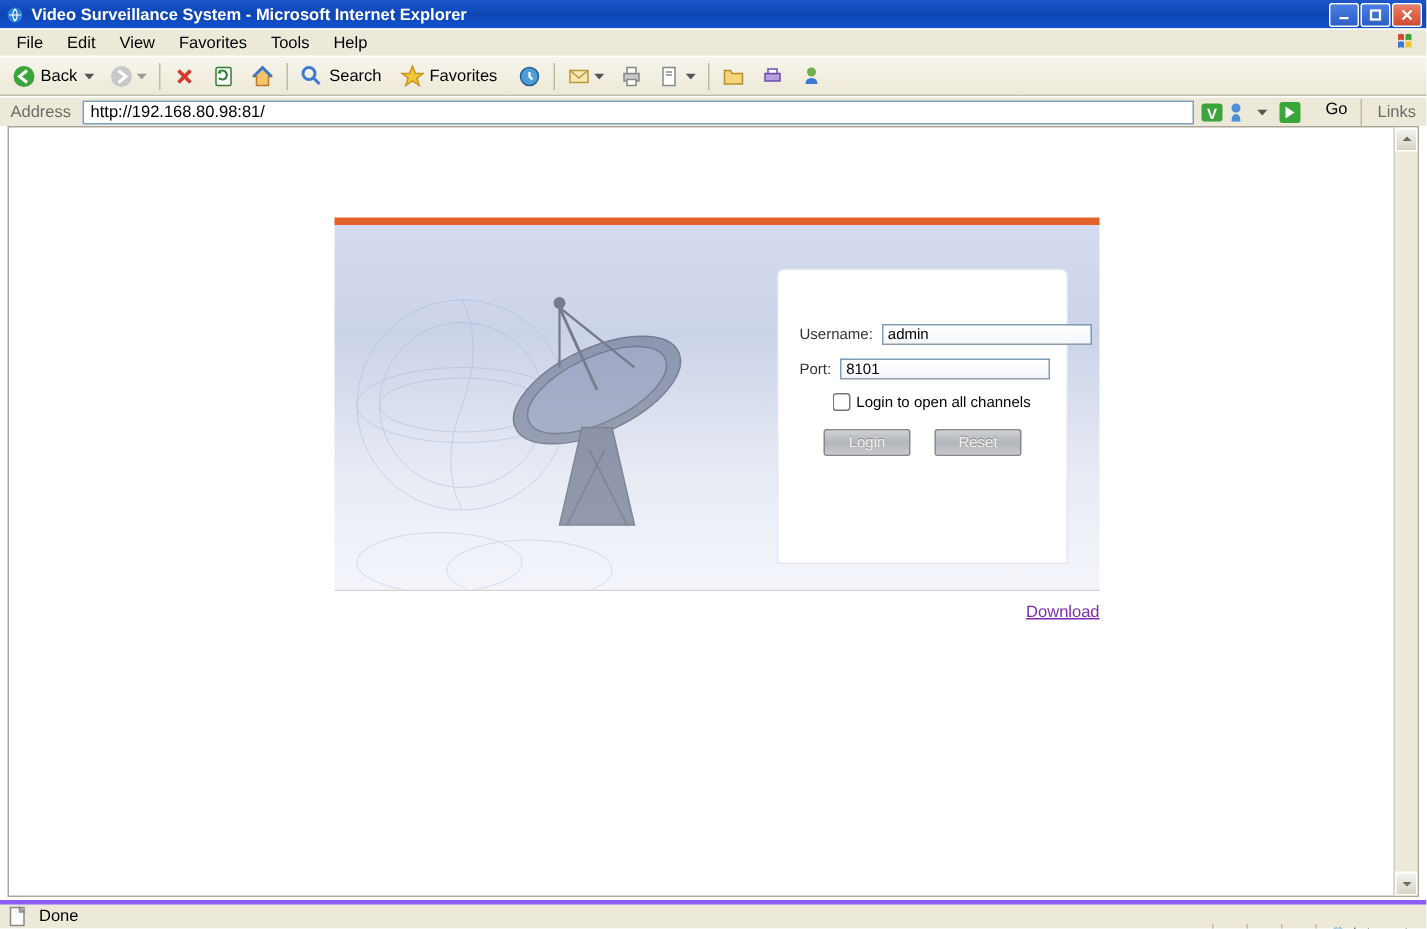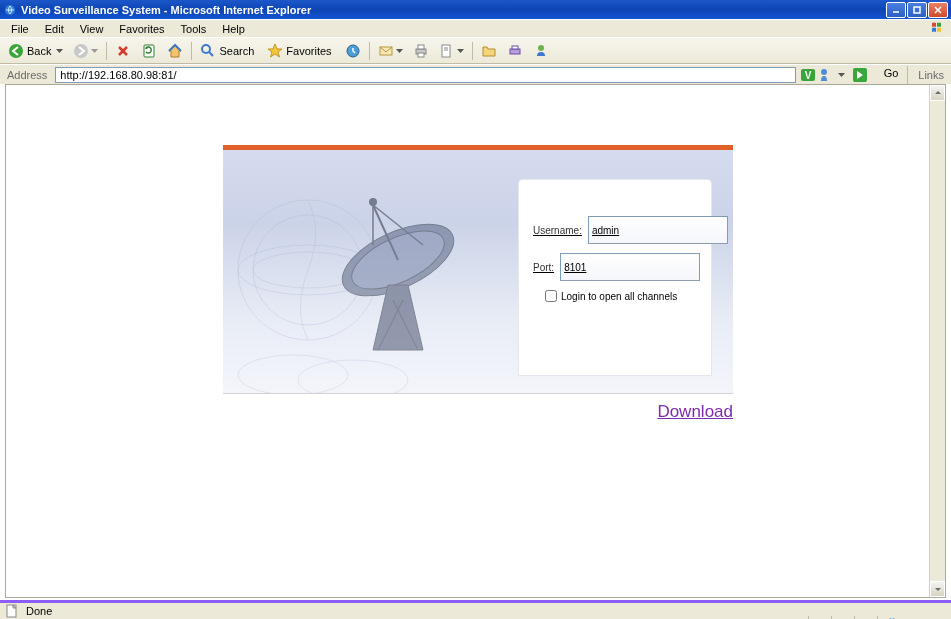--- a/index.html
+++ b/index.html
@@ -151,52 +151,52 @@
 }
 .loginwrap .formpanel {
   position: absolute;
   right: 22px; top: 30px;
   width: 192px; height: 195px;
   background: #fff;
   border-radius: 4px 4px 0 0;
   box-shadow: 0 0 0 1px #e4e7f0;
   padding: 36px 14px 10px;
 }
-.formrow { display: flex; align-items: center; margin-bottom: 9px; font-size: 10px; text-decoration: underline; }
+.formrow { display: flex; align-items: center; margin-bottom: 9px; font-size: 10px; }
 .formrow label { width: 52px; text-align: right; margin-right: 6px; color: #333; }
 .formrow input[type=text], .formrow input[type=password] {
-  flex:1; height: 28px;
+  flex:1; height: 14px;
   border: 1px solid #7f9db9;
   border-bottom-color:#8e9dad;
   background: linear-gradient(to bottom,#fff,#f4f6fb);
   padding: 0 3px;
   font-family: inherit; font-size: 10px;
 }
-.checkrow { margin: 6px 0 12px 12px; display:flex; align-items:center; gap:4px; font-size:10px; }
+.checkrow { margin: 6px 0 12px 12px; display:flex; align-items:center; gap:4px; font-size:10px;justify-content:center; }
 .checkrow input { width:12px; height:12px; }
 .btnrow { display:flex; gap: 16px; justify-content:center; }
 .btnrow button {
   width: 58px; height: 18px;
   border: 1px solid #888;
   border-radius: 2px;
   background: linear-gradient(to bottom,#cfd1d4,#b2b5b9,#c7c9cc);
   font-size: 10px; color: #f0f0f0;
   text-shadow: 0 -1px 0 #888;
   cursor: pointer;
 }
 .loginwrap .footer {
   height: 3px;
   background: #fff;
   border-top: 1px solid #d2d2d2;
 }
 .downloadlink {
   position:absolute; left:217px; top:312px; width:510px;
   text-align:right; padding-top:5px;
 }
-.downloadlink a { color: #7b2bb0; text-decoration: underline; font-size:17px; }
+.downloadlink a { color: #7b2bb0; text-decoration: underline; font-size:11px; }
 
 
 .statusbar {
   position: absolute; left:0; right:0; bottom:0;
   height: 19px;
   background: #ece9d8;
   border-top: 3px solid #8b5cf6;
   display:flex; align-items:center;
   padding: 0 4px;
   gap:6px;
@@ -423,20 +423,24 @@
           <input type="text" value="admin" style="">
         </div>
         <div class="formrow">
           <label>Port:</label>
           <input type="text" value="8101" style="">
         </div>
         <div class="checkrow">
           <input type="checkbox" style="">
           <span>Login to open all channels</span>
         </div>
+        <div class="btnrow">
+          <button>Login</button>
+          <button>Reset</button>
+        </div>
       </div>
     </div>
     <div class="footer"></div>
   </div>
 
   <div class="downloadlink">
     <a href="#">Download</a>
   </div>
 
   <div class="vscroll">

